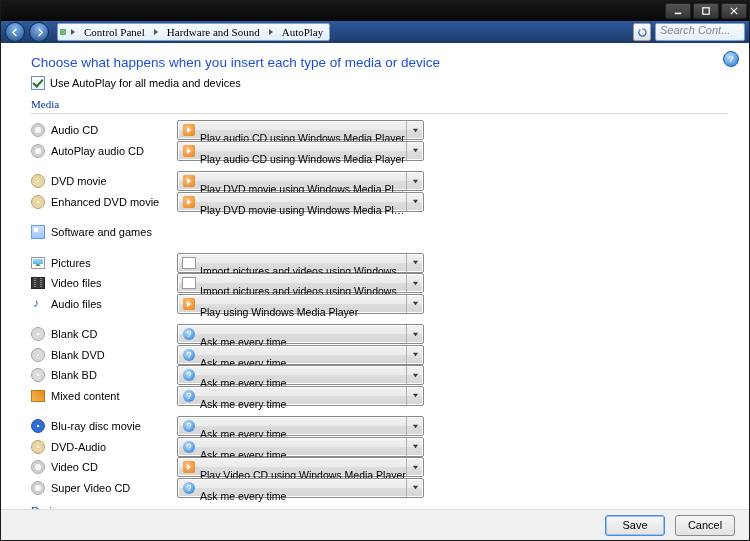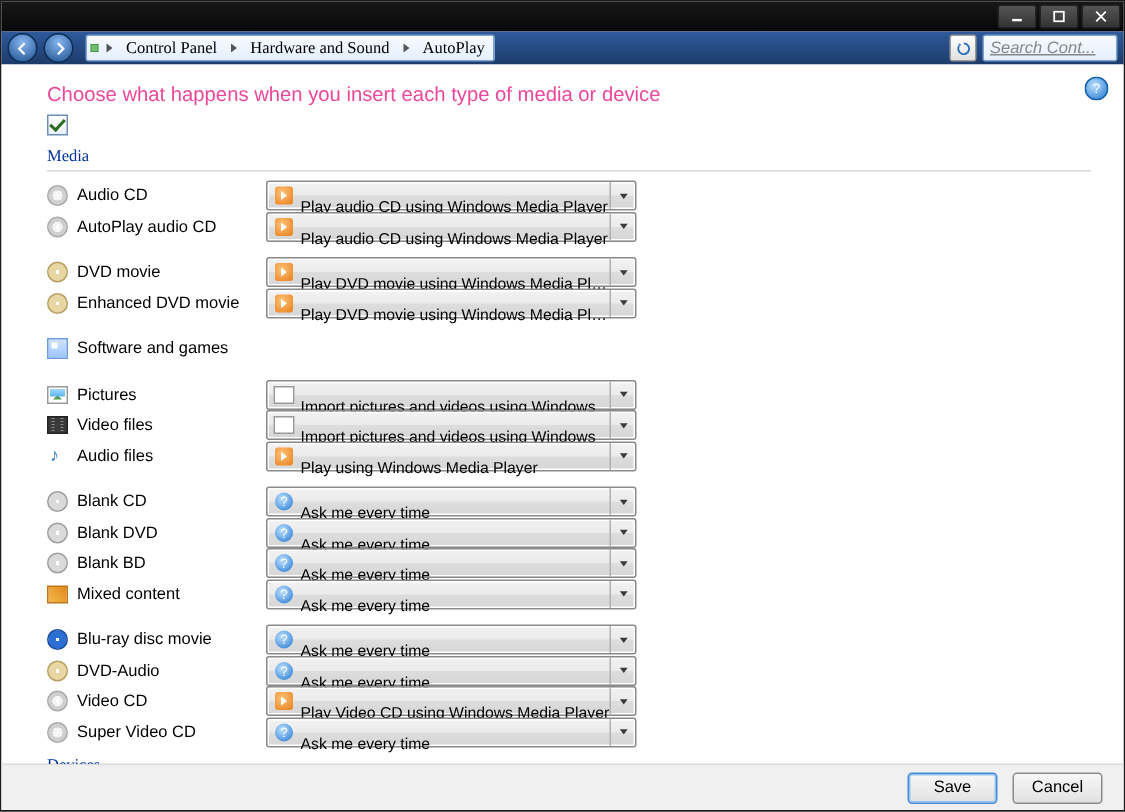--- a/index.html
+++ b/index.html
@@ -9,29 +9,29 @@
   .osbtn svg { width:8px; height:8px; }
 
   .toolbar { height:22px; background:linear-gradient(#2f5a9c,#1c3b6a); display:flex; align-items:center; padding:0 4px; gap:4px; color:#fff; }
   .navbtn { width:18px; height:18px; background:radial-gradient(circle at 50% 30%,#86b7f2,#1f4f8a); border-radius:50%; border:1px solid #0d2c55; display:flex; align-items:center; justify-content:center; }
   .navbtn svg { width:9px; height:9px; }
   .addr { flex:0 1 auto; height:16px; background:linear-gradient(#f7fbff,#e4efff); border:1px solid #7ba2cd; border-radius:2px; display:flex; align-items:center; color:#000; margin-left:4px; }
   .addr .seg { padding:0 6px; line-height:16px;font-family:Liberation Serif, serif; }
   .addr .sep { width:10px; display:flex; align-items:center; justify-content:center; }
   .addr .sep svg { width:6px; height:6px; }
   .spacer { flex:1; }
-  .search { width:80px; height:16px; background:linear-gradient(#f7fbff,#e4efff); border:1px solid #7ba2cd; border-radius:2px; color:#888; padding:0 4px; display:flex; align-items:center; font-style:italic;text-decoration:underline; }
+  .search { width:80px; height:16px; background:linear-gradient(#f7fbff,#e4efff); border:1px solid #7ba2cd; border-radius:2px; color:#888; padding:0 4px; display:flex; font-style:italic; }
   .refresh { width:16px; height:16px; background:linear-gradient(#fff,#e0e0e0); border:1px solid #9a9a9a; border-radius:2px; display:flex; align-items:center; justify-content:center; }
   .refresh svg { width:9px; height:9px; }
 
   .content { flex:1; background:#fff; overflow:hidden; position:relative; display:flex; flex-direction:column; }
   .help { position:absolute; right:10px; top:8px; width:14px; height:14px; border-radius:50%; background:radial-gradient(circle at 40% 35%,#bfe2ff,#1b73d0); color:#fff; font-size:9px; display:flex; align-items:center; justify-content:center; border:1px solid #175fa9; }
 
   .inner { padding:10px 22px 4px 30px; flex:1; overflow:auto; }
-  .title { color:#ec4899; font-size:13.5px; margin:2px 0 6px; }
+  .title { color:#1d4ed8; font-size:13.5px; margin:2px 0 6px; }
   .chkrow { display:flex; align-items:center; gap:5px; margin-bottom:8px; }
   .chk { width:12px; height:12px; border:1px solid #6d8eb9; background:linear-gradient(#fff,#e9f1fb); position:relative; }
   .chk.checked::after { content:""; position:absolute; left:1px; top:2px; width:8px; height:4px; border-left:2px solid #2a6b1e; border-bottom:2px solid #2a6b1e; transform:rotate(-48deg); }
 
   .section { color:#003399; font-size:11px; margin:6px 0 3px;font-family:Liberation Serif, serif; }
   .rule { height:1px; background:#d8d8d8; margin-bottom:6px; }
   .row { display:flex; align-items:center; height:20.5px; }
   .row .icon { width:14px; height:14px; margin-right:6px; flex:none; display:flex; align-items:center; justify-content:center; }
   .row .label { width:126px; flex:none; color:#000; }
   .sel { width:245px; height:18px; background:linear-gradient(#f2f2f2 0%,#ebebeb 48%,#dddddd 52%,#d6d6d6 100%); border:1px solid #8a8a8a; border-radius:2px; display:flex; align-items:center; position:relative; box-shadow:inset 0 0 0 1px #fff; }
@@ -140,20 +140,21 @@
   </div>
 
   <div class="content">
     <div class="help">?</div>
 
     <div class="inner">
       <div class="title">Choose what happens when you insert each type of media or device</div>
 
       <div class="chkrow">
         <div class="chk checked"></div>
+        <span>Use AutoPlay for all media and devices</span>
       </div>
 
       <div class="section">Media</div>
       <div class="rule"></div>
 
       <div id="rows-host">
           <div class="row">
             <span class="icon">
               <span class="i-disc"></span>
             </span>

